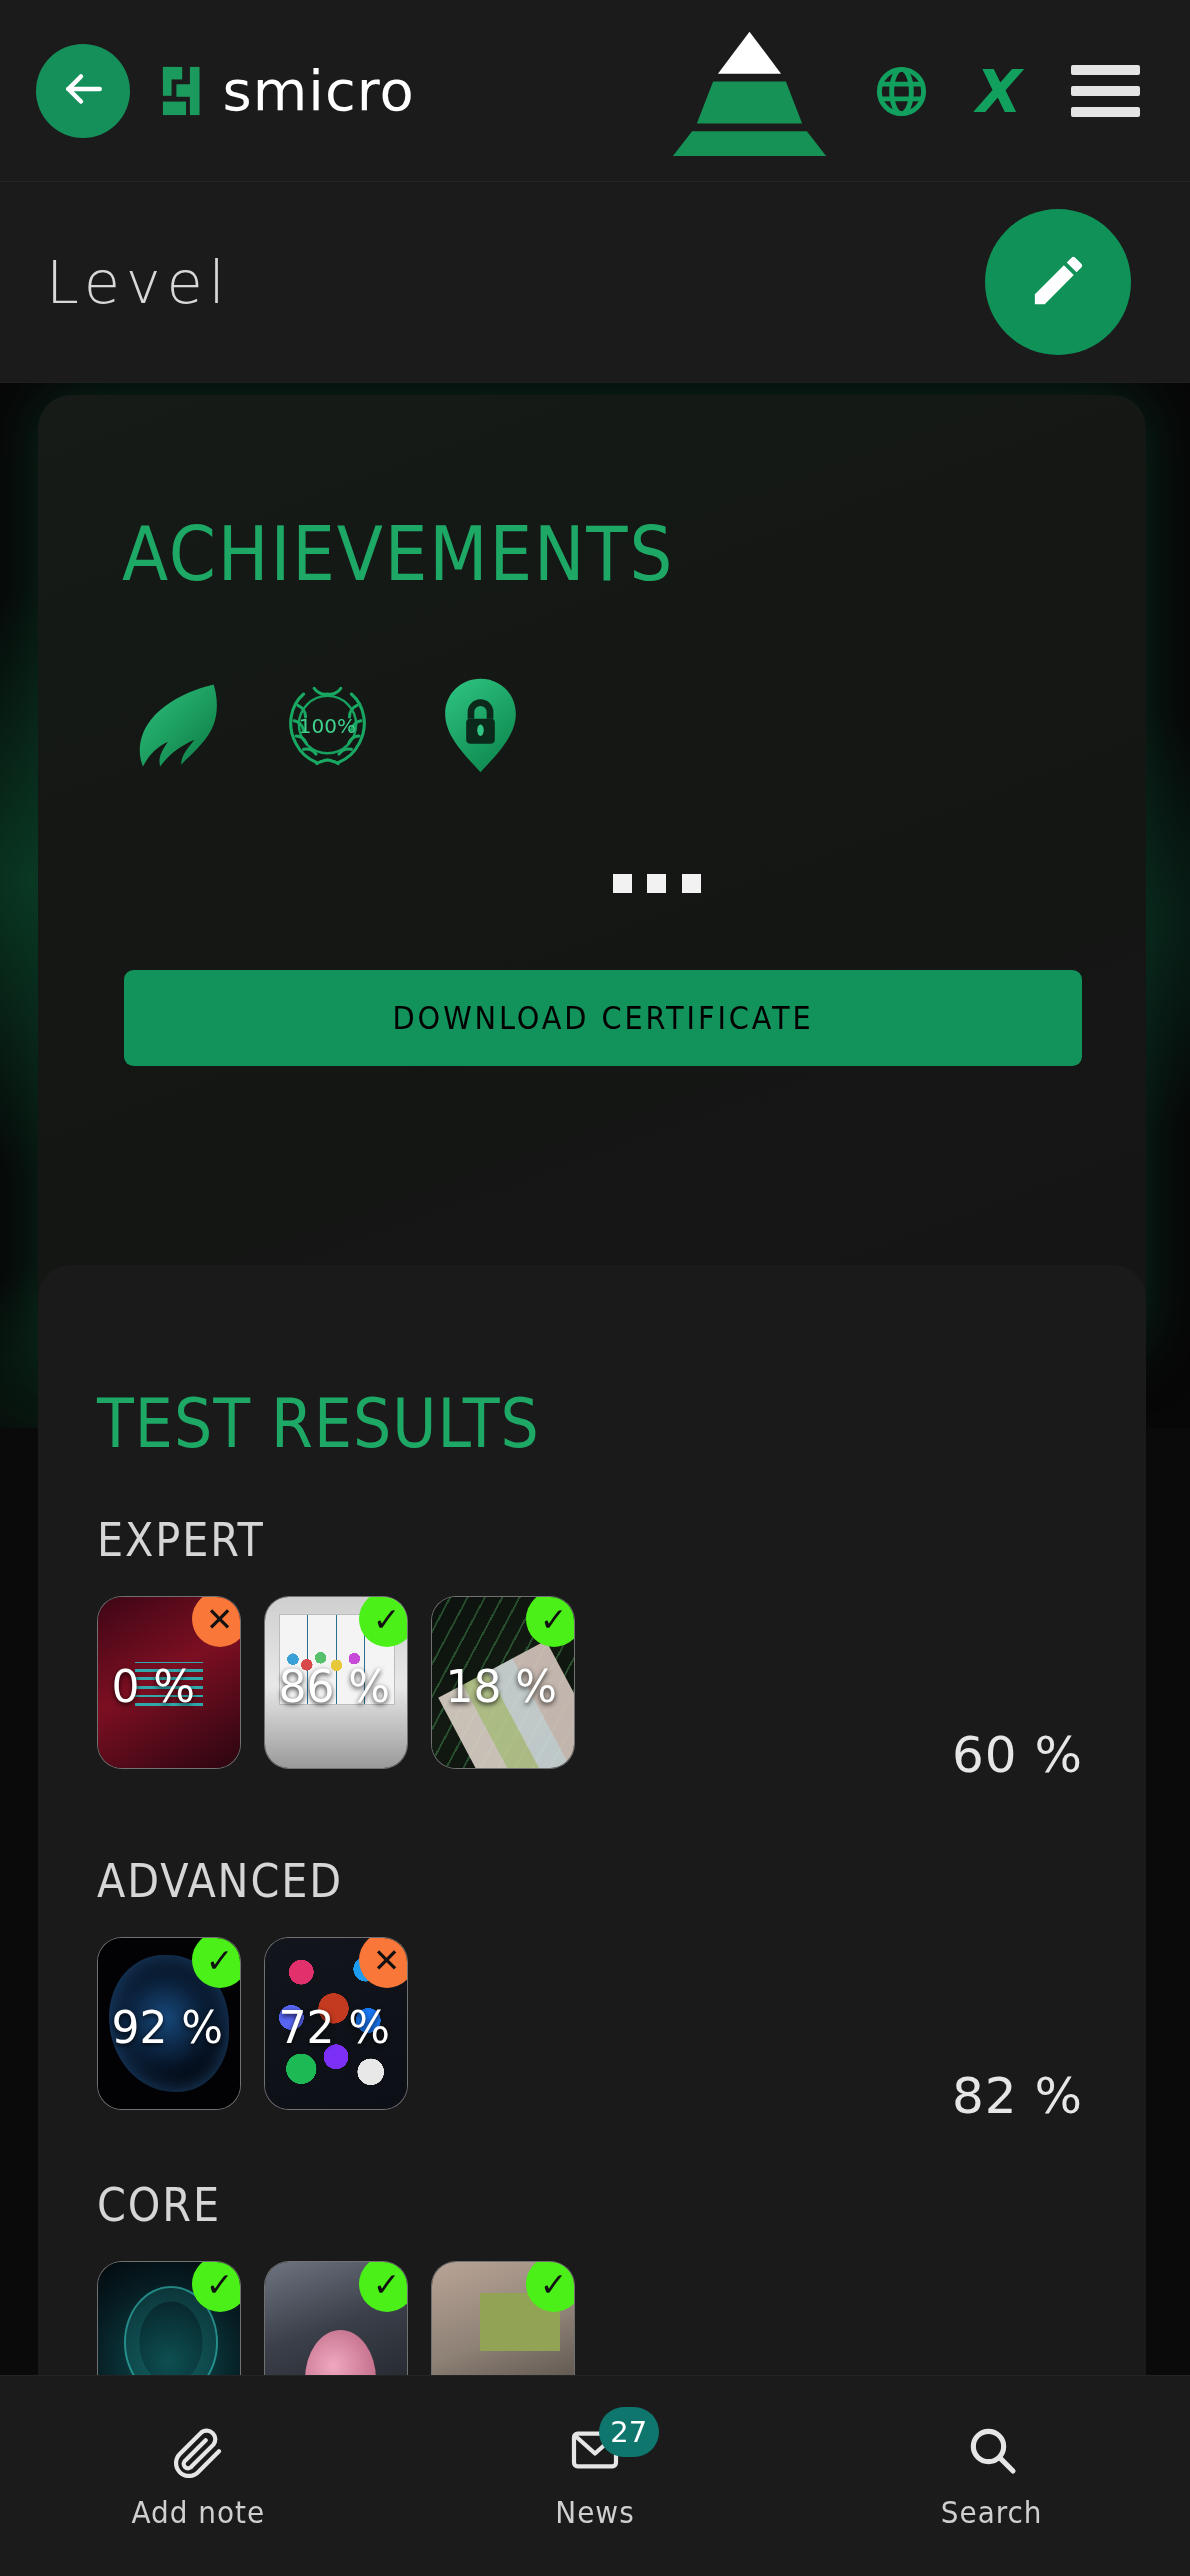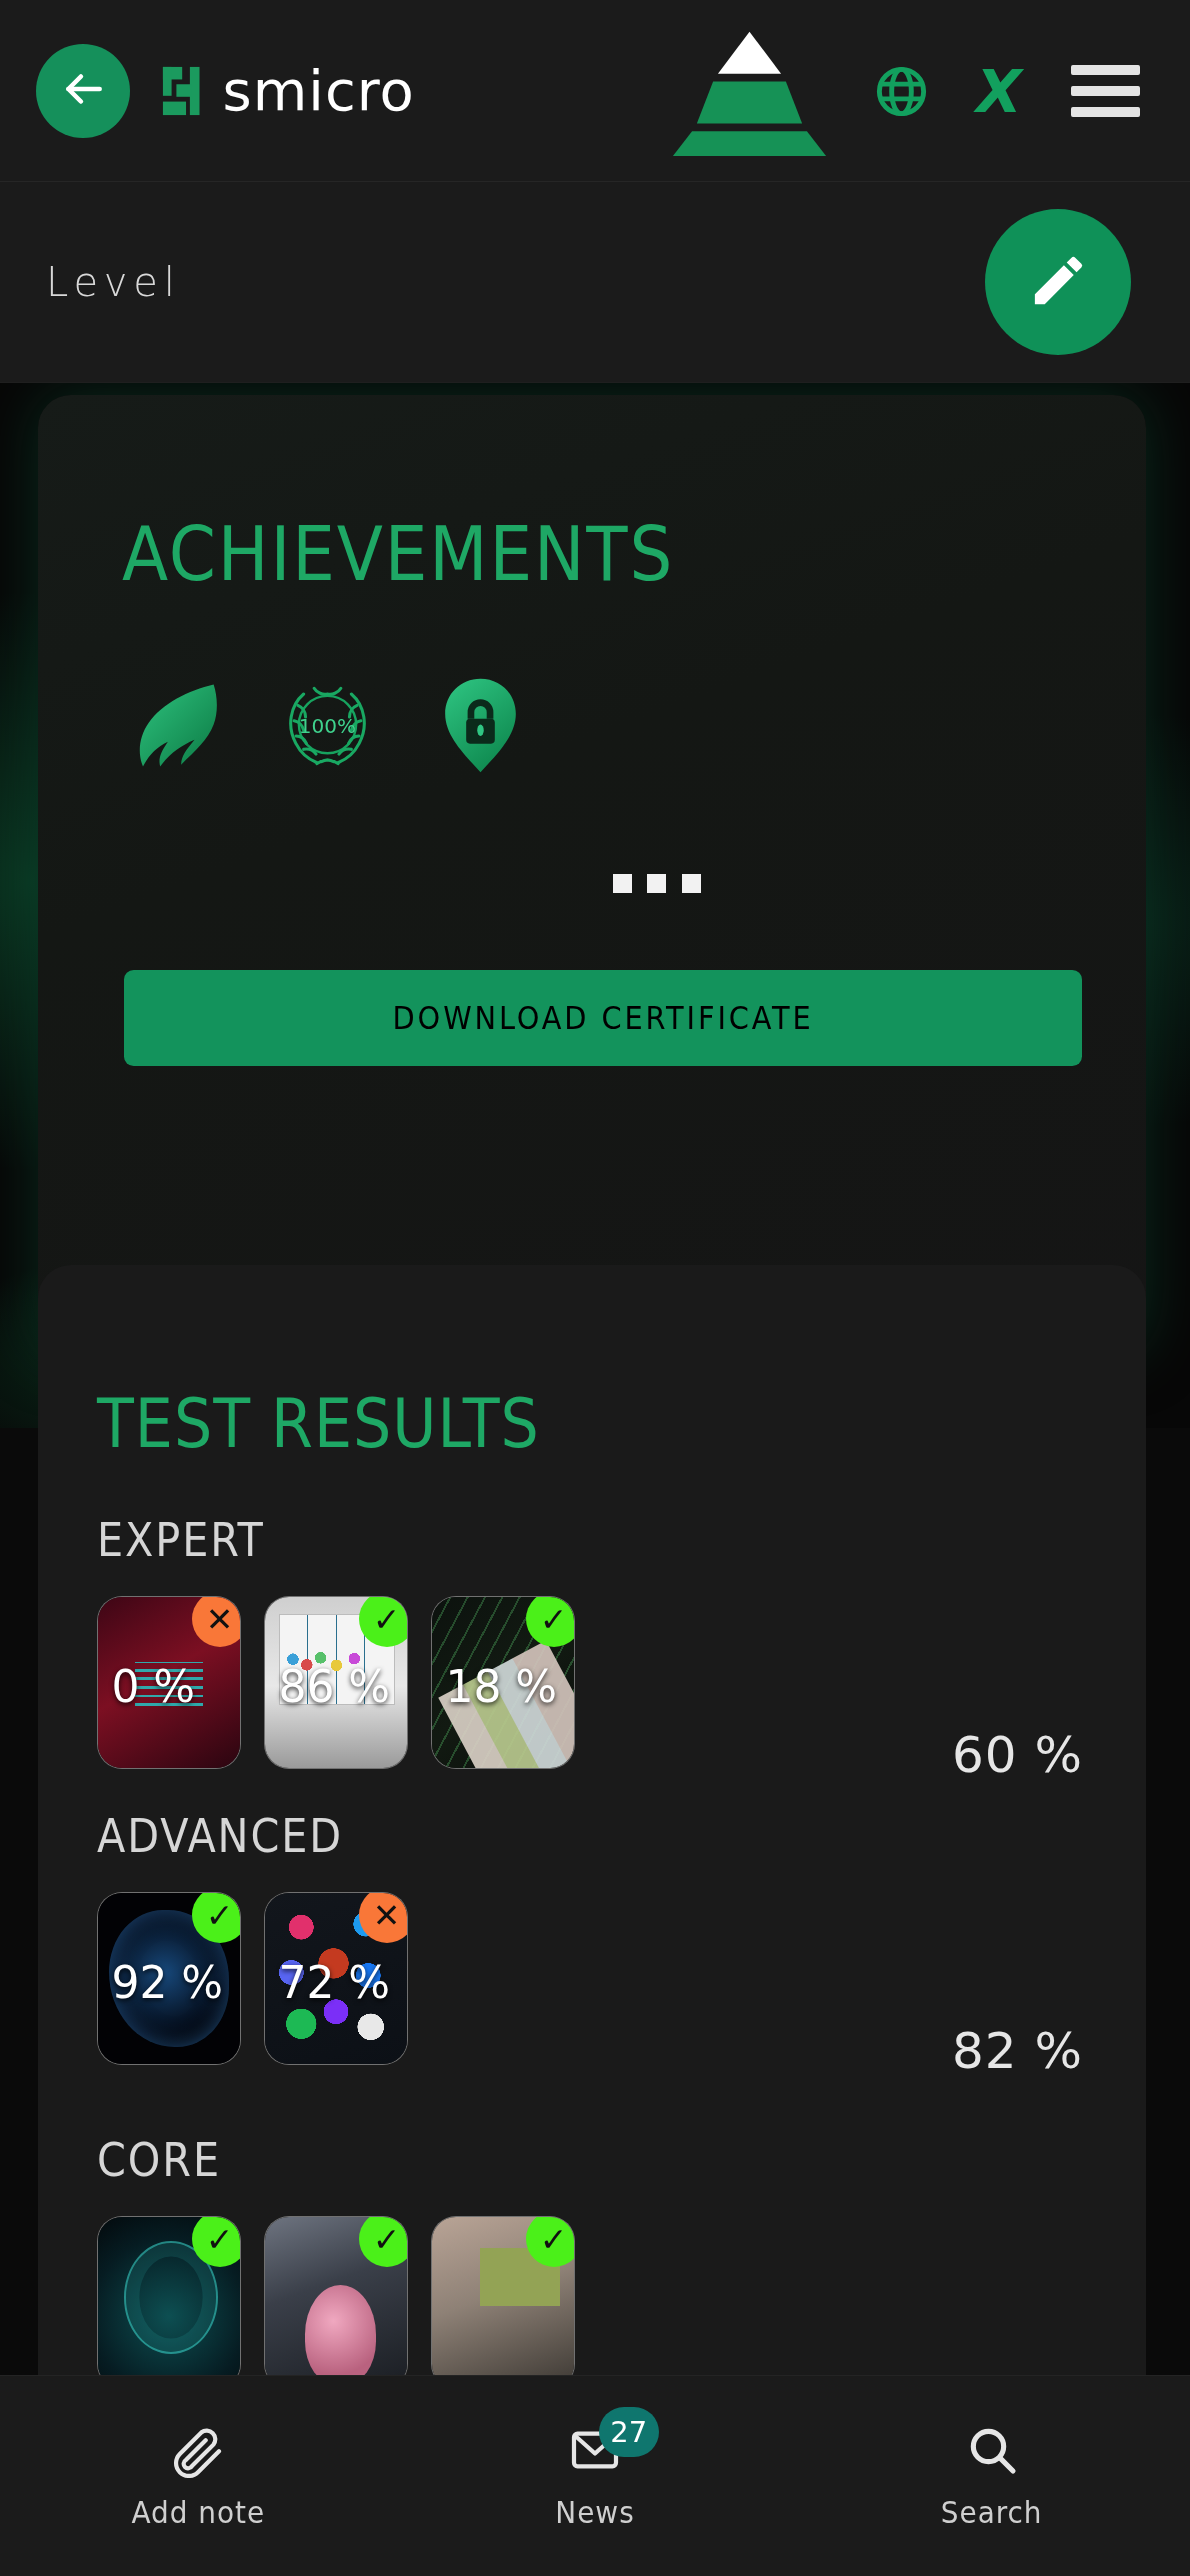--- a/index.html
+++ b/index.html
@@ -42,21 +42,21 @@
   .xlogo span{ font-size:59px; font-weight:bold; color:#12a05e; font-style:italic; font-family:"DejaVu Sans",sans-serif; line-height:1;}
   .burger{ width:69px; height:52px; margin-right:50px; display:flex; flex-direction:column; justify-content:space-between; cursor:pointer;}
   .burger i{ display:block; height:9.6px; background:#e4e4e4; border-radius:1.9px; }
 
   
   .titlebar{
     height:201px; background:#1b1b1b; position:relative;
     display:flex; align-items:center; border-bottom:1px solid #1f1f1f;
   }
   .page-title{
-    margin-left:46px; font-size:40px; letter-spacing:5.8px;
+    margin-left:46px; font-size:59px; letter-spacing:5.8px;
     color:#d8d8d8; font-weight:300;
     font-family:"DejaVu Sans", sans-serif;
   }
   .edit-fab{
     position:absolute; right:59px; top:50%; transform:translateY(-50%);
     width:146px; height:146px; border-radius:50%;
     background:#0f9158; display:flex; align-items:center; justify-content:center;
     cursor:pointer;
   }
   .edit-fab svg{ width:63px; height:63px; }
@@ -362,21 +362,21 @@
         </div>
         <div class="thumb">
           <div class="img art-mixer"></div>
           <div class="pct">18 %</div>
           <div class="mark ok">✓</div>
         </div>
       </div>
       <div class="group-score">60 %</div>
     </div>
 
-    <div class="group" style="margin-top:40px;">
+    <div class="group" style="margin-top:85px;">
       <div class="group-label">ADVANCED</div>
       <div class="thumbs">
         <div class="thumb">
           <div class="img art-brain"></div>
           <div class="pct">92 %</div>
           <div class="mark ok">✓</div>
         </div>
         <div class="thumb">
           <div class="img art-social"></div>
           <div class="pct">72 %</div>

